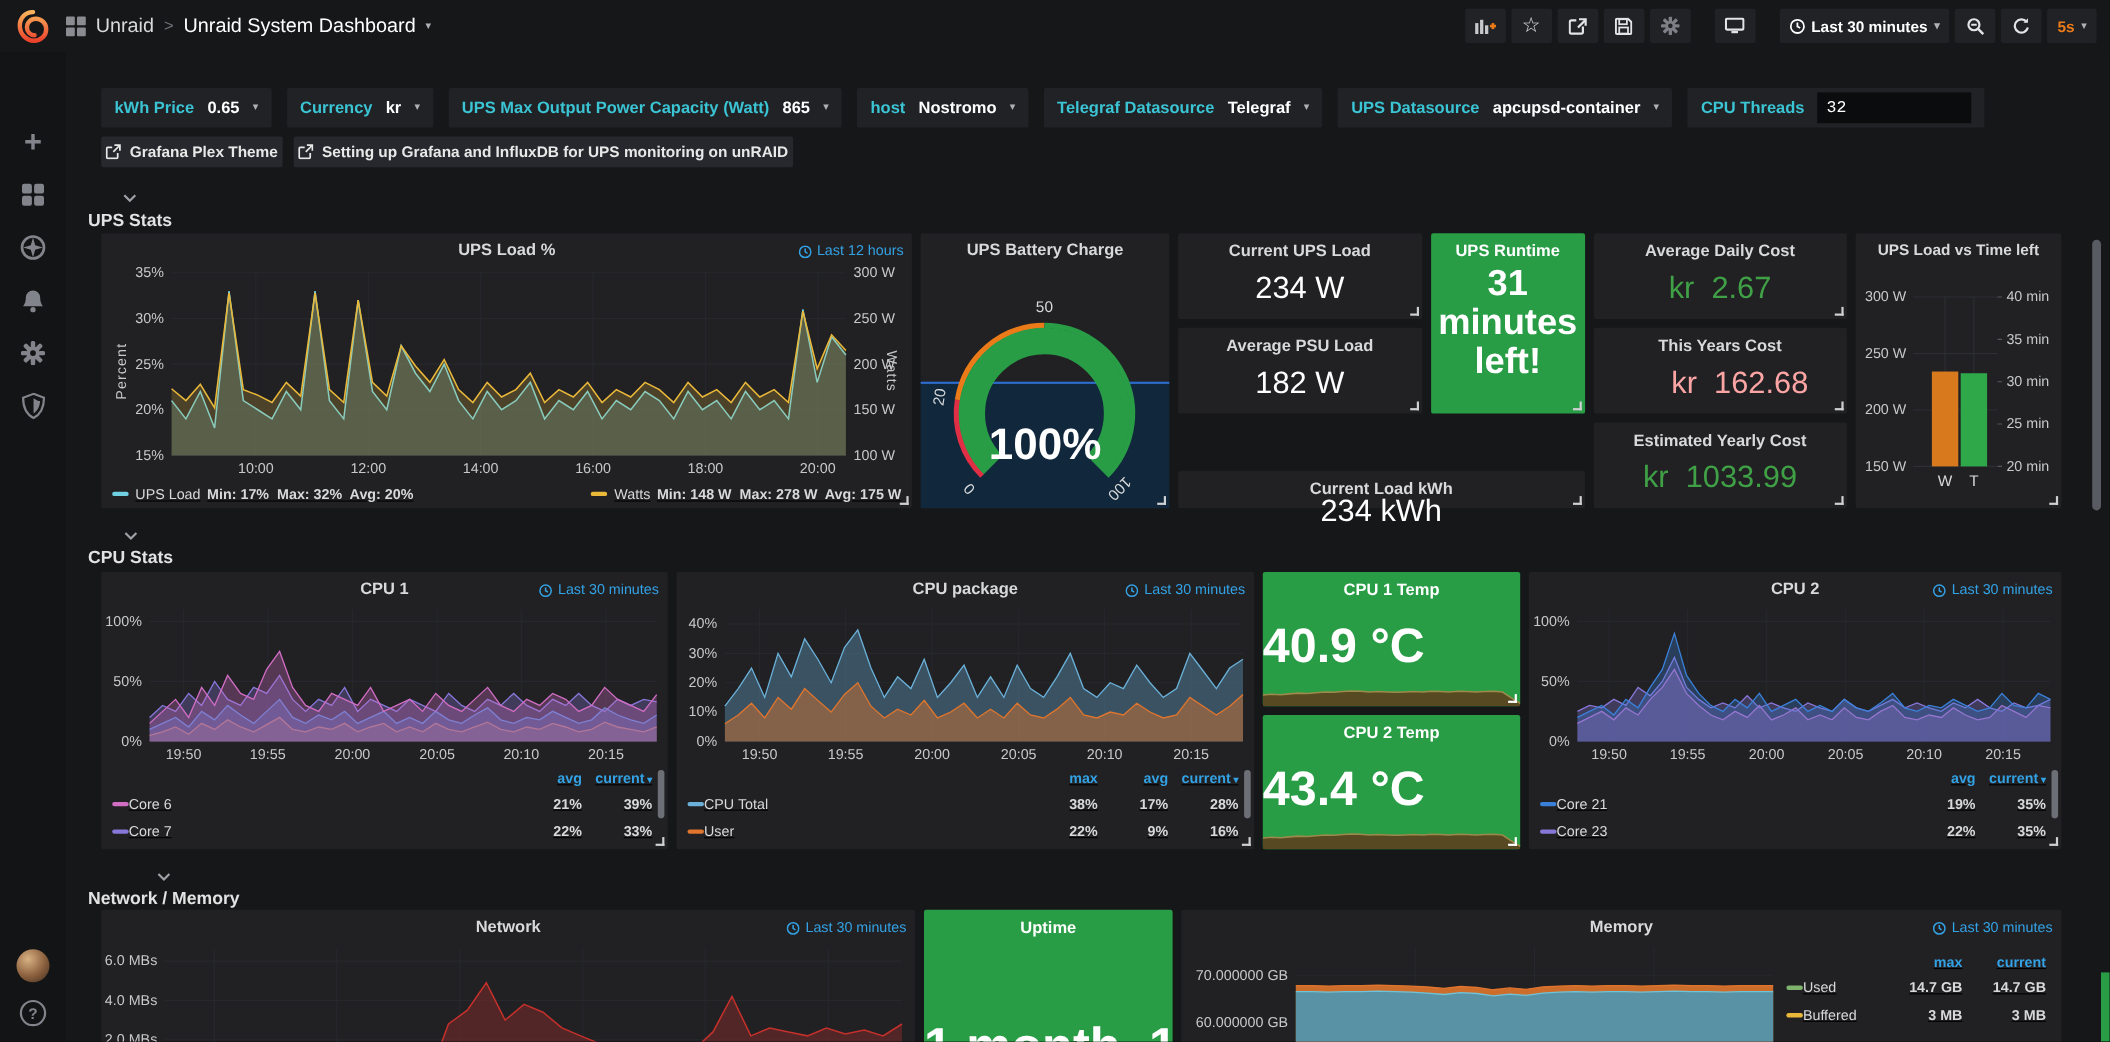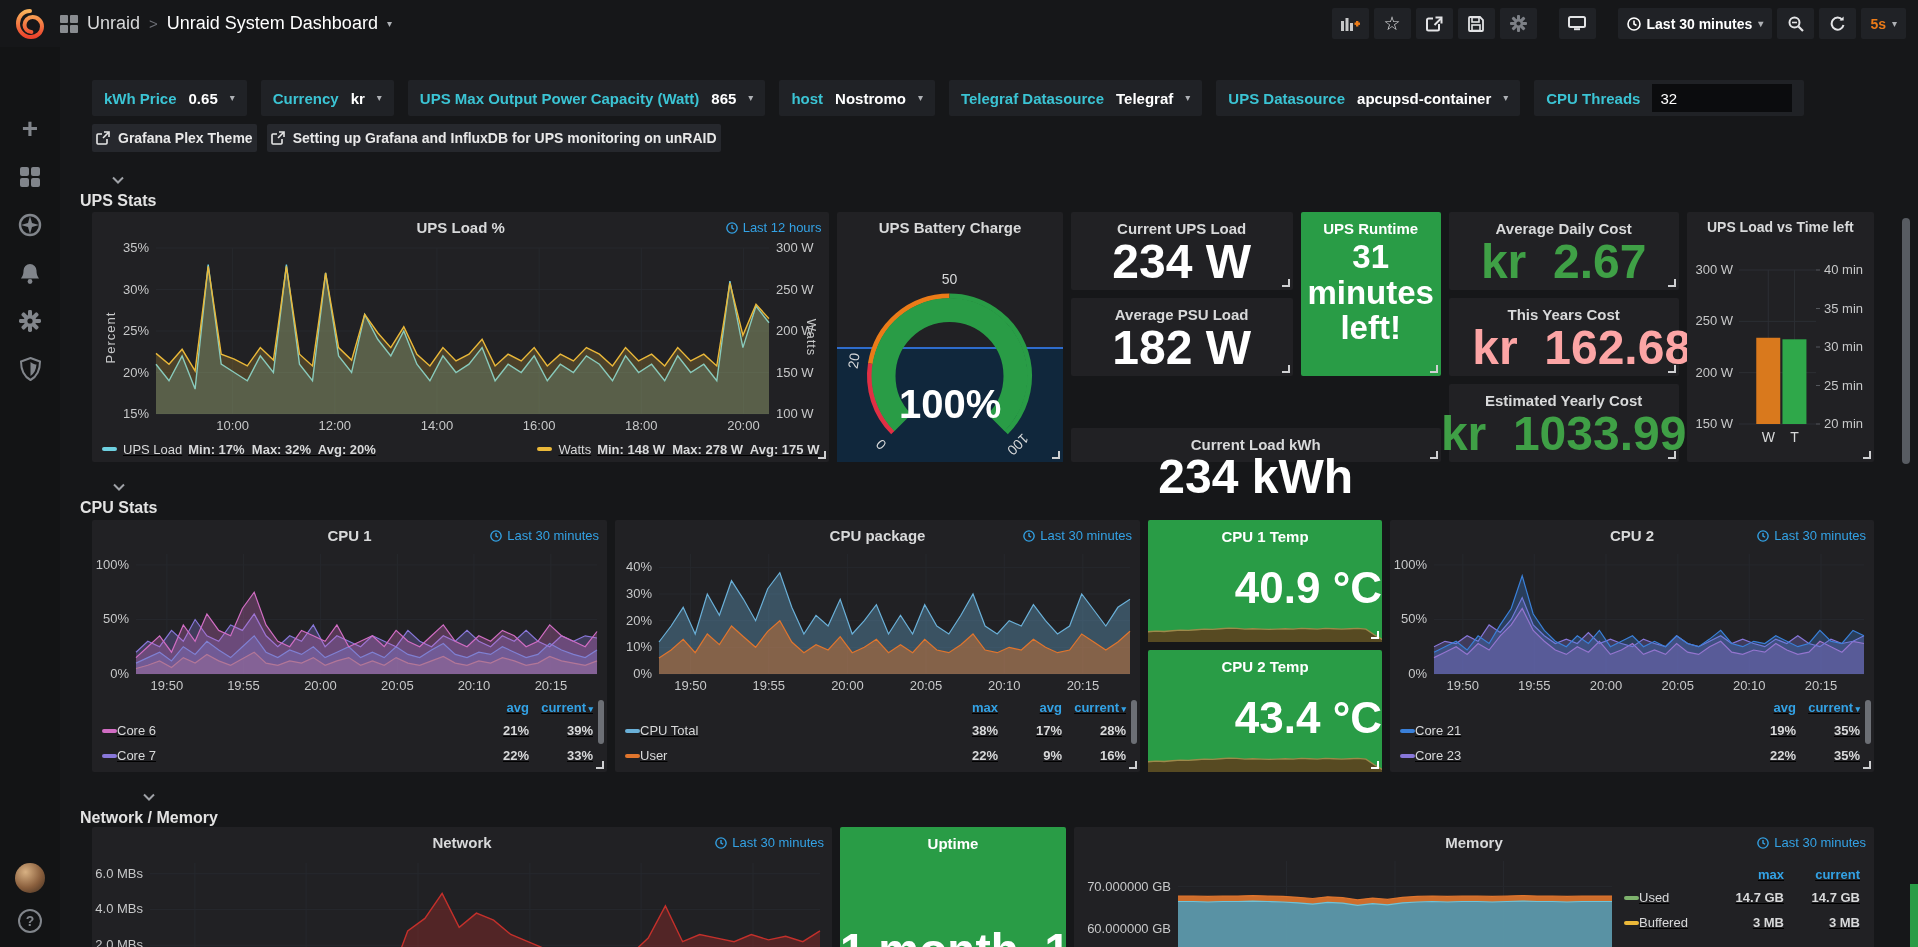--- a/index.html
+++ b/index.html
@@ -27,32 +27,32 @@
   .side-ico{width:60px;height:48px;display:flex;align-items:center;justify-content:center;color:#81858b;cursor:pointer;}
   .side-ico.plus{font-size:28px;font-weight:bold;}
   .side-bottom{position:absolute;bottom:14px;left:0;width:60px;display:flex;flex-direction:column;align-items:center;gap:16px;}
   .avatar{width:30px;height:30px;border-radius:50%;background:radial-gradient(circle at 35% 30%,#d8b183,#8a5f3d 55%,#3c2b1e);cursor:pointer;}
   .help-circle{width:24px;height:24px;border-radius:50%;border:2px solid #81858b;color:#81858b;font-size:14px;font-weight:bold;display:flex;align-items:center;justify-content:center;cursor:pointer;}
   
   .vars{position:absolute;top:80px;left:92px;display:flex;gap:14px;}
   .pill{height:36px;background:#202226;border-radius:2px;display:flex;align-items:center;padding:0 12px;gap:12px;cursor:pointer;}
   .pill .vlabel{color:#3bc4d4;font-size:15px;font-weight:bold;}
   .pill .vvalue{color:#fff;font-size:15px;font-weight:bold;}
-  .cpu-input{width:140px;height:28px;background:#0b0c0e;border:none;color:#fff;font-size:15px;padding:0 8px;}
+  .cpu-input{width:140px;height:28px;background:#0b0c0e;border:none;color:#fff;font-size:15px;padding:0 8px;font-family:Liberation Mono, monospace;}
   .links{position:absolute;top:124px;left:92px;display:flex;gap:10px;}
   .linkpill{height:28px;background:#26282d;border-radius:2px;display:flex;align-items:center;gap:8px;padding:0 4px;color:#e8e8e8;font-size:14px;font-weight:bold;cursor:pointer;}
   
   .rowhead{position:absolute;left:80px;display:flex;align-items:center;gap:8px;color:#e3e3e3;font-size:16px;font-weight:bold;cursor:pointer;flex-direction:column;}
   .rowhead .chev{color:#9fa2a7;display:flex;}
   .prow{position:absolute;left:92px;width:1782px;display:flex;gap:8px;}
   .panel{background:#212124;position:relative;border-radius:2px;text-decoration:underline;}
   .panel::after{content:"";position:absolute;right:3px;bottom:3px;width:6px;height:6px;border-right:2px solid #cfd0d2;border-bottom:2px solid #cfd0d2;}
   .p-header{position:relative;height:28px;}
   .p-title{position:absolute;left:0;right:0;top:7px;text-align:center;color:#d8d9da;font-size:15px;font-weight:bold;cursor:pointer;}
-  .time-link{position:absolute;right:8px;top:8px;display:flex;align-items:center;gap:5px;color:#33a2e5;font-size:13px;cursor:pointer;}
+  .time-link{position:absolute;right:8px;top:8px;display:flex;align-items:flex-end;gap:5px;color:#33a2e5;font-size:13px;cursor:pointer;}
   .plot{position:relative;}
   .plot svg{display:block;}
   
   .legend-inline{height:26px;display:flex;align-items:center;justify-content:space-between;padding:0 10px;font-size:13px;color:#d8d9da;}
   .li{display:flex;align-items:center;gap:6px;white-space:pre;}
   .li b{font-weight:bold;}
   .swatch{display:inline-block;width:15px;height:4px;border-radius:2px;background:#888;}
   
   .legend-table{position:relative;padding:0 14px 4px 10px;font-size:13px;color:#d8d9da;}
   .lt-head{display:flex;justify-content:flex-end;color:#33a2e5;font-weight:bold;height:22px;align-items:center;}
@@ -60,38 +60,38 @@
   .lt-head span:last-child::after{content:" ▾";font-size:9px;}
   .lt-row{display:flex;align-items:center;height:25px;}
   .lt-name{display:flex;align-items:center;gap:0;flex:1;cursor:pointer;}
   .lt-val{width:64px;text-align:right;font-weight:bold;}
   .lt-scroll{position:absolute;right:3px;top:4px;width:6px;height:44px;background:#6c6f75;border-radius:3px;cursor:pointer;}
   
   .statgrid{display:grid;grid-template-columns:222px 140px 230px;grid-template-rows:78px 78px 78px;gap:8px;width:608px;}
   .stat{background:#212124;position:relative;border-radius:2px;display:flex;flex-direction:column;align-items:center;}
   .stat::after{content:"";position:absolute;right:3px;bottom:3px;width:6px;height:6px;border-right:2px solid #cfd0d2;border-bottom:2px solid #cfd0d2;}
   .stat .s-title{margin-top:8px;font-size:15px;font-weight:bold;color:#d8d9da;cursor:pointer;}
-  .stat .s-value{flex:1;display:flex;align-items:center;font-size:48px;font-weight:bold;color:#fff;white-space:pre;margin-top:-4px;}
+  .stat .s-value{flex:1;display:flex;align-items:center;font-size:28px;font-weight:normal;color:#fff;white-space:pre;margin-top:-4px;}
   .stat.green{background:#299c46;}
   .stat.green .s-title{color:#fff;}
   .stat .s-value.gtext{color:#3fa046;}
   .stat .s-value.rtext{color:#fca5a5;margin-left:36px;}
   .stat.span2r{grid-row:1/3;grid-column:2;}
   .stat.span2c{grid-column:1/3;margin-top:44px;}
   .runtime-val{font-size:33px;line-height:1.08;text-align:center;color:#fff;font-weight:bold;margin-top:2px;}
   .kwh-val{font-size:44px;}
   
   .gauge-area{position:relative;height:222px;}
   .gauge-bg{position:absolute;left:0;right:0;top:107px;bottom:0;background:#10273c;border-top:2px solid #2e6ccc;}
   .gauge-value{position:absolute;left:0;right:0;top:142px;text-align:center;font-size:40px;font-weight:bold;color:#fff;}
   
   .temp-panel{background:#299c46;position:relative;border-radius:2px;}
   .temp-panel::after{content:"";position:absolute;right:3px;bottom:3px;width:6px;height:6px;border-right:2px solid #fff;border-bottom:2px solid #fff;}
   .temp-title{text-align:center;padding-top:8px;font-size:15px;font-weight:bold;color:#fff;cursor:pointer;}
-  .temp-value{text-align:right;margin-top:18px;font-size:44px;font-weight:bold;color:#fff;white-space:pre;}
+  .temp-value{text-align:left;margin-top:18px;font-size:44px;font-weight:bold;color:#fff;white-space:pre;}
   .temp-spark{position:absolute;left:0;right:0;bottom:0;height:34px;}
   
   .uptime-value{position:absolute;left:0;right:0;top:96px;text-align:center;font-size:46px;font-weight:bold;color:#fff;white-space:nowrap;}
   
   .mem-body{display:flex;}
   .mem-legend{width:250px;padding:8px 14px 0 0;font-size:13px;color:#d8d9da;}
   .mem-legend .lt-head span{width:76px;}
   .mem-legend .lt-head span:last-child::after{content:"";}
   .mem-legend .lt-val{width:76px;}
   

